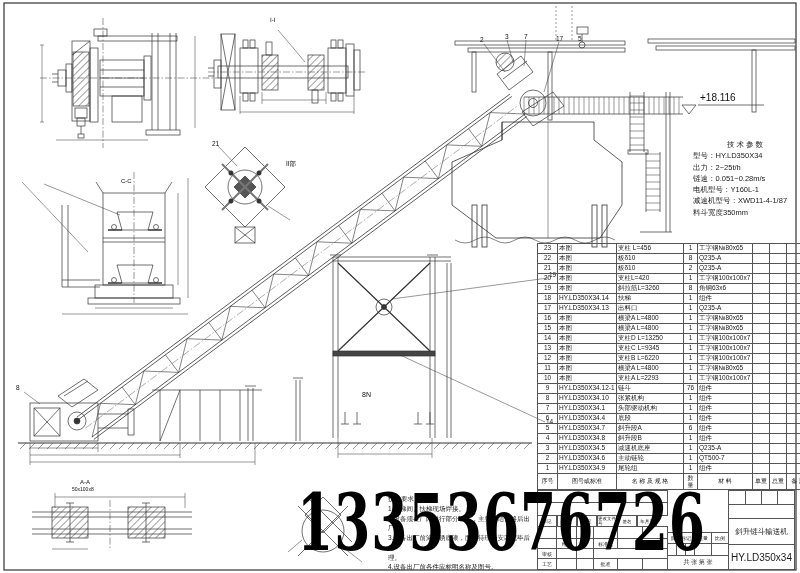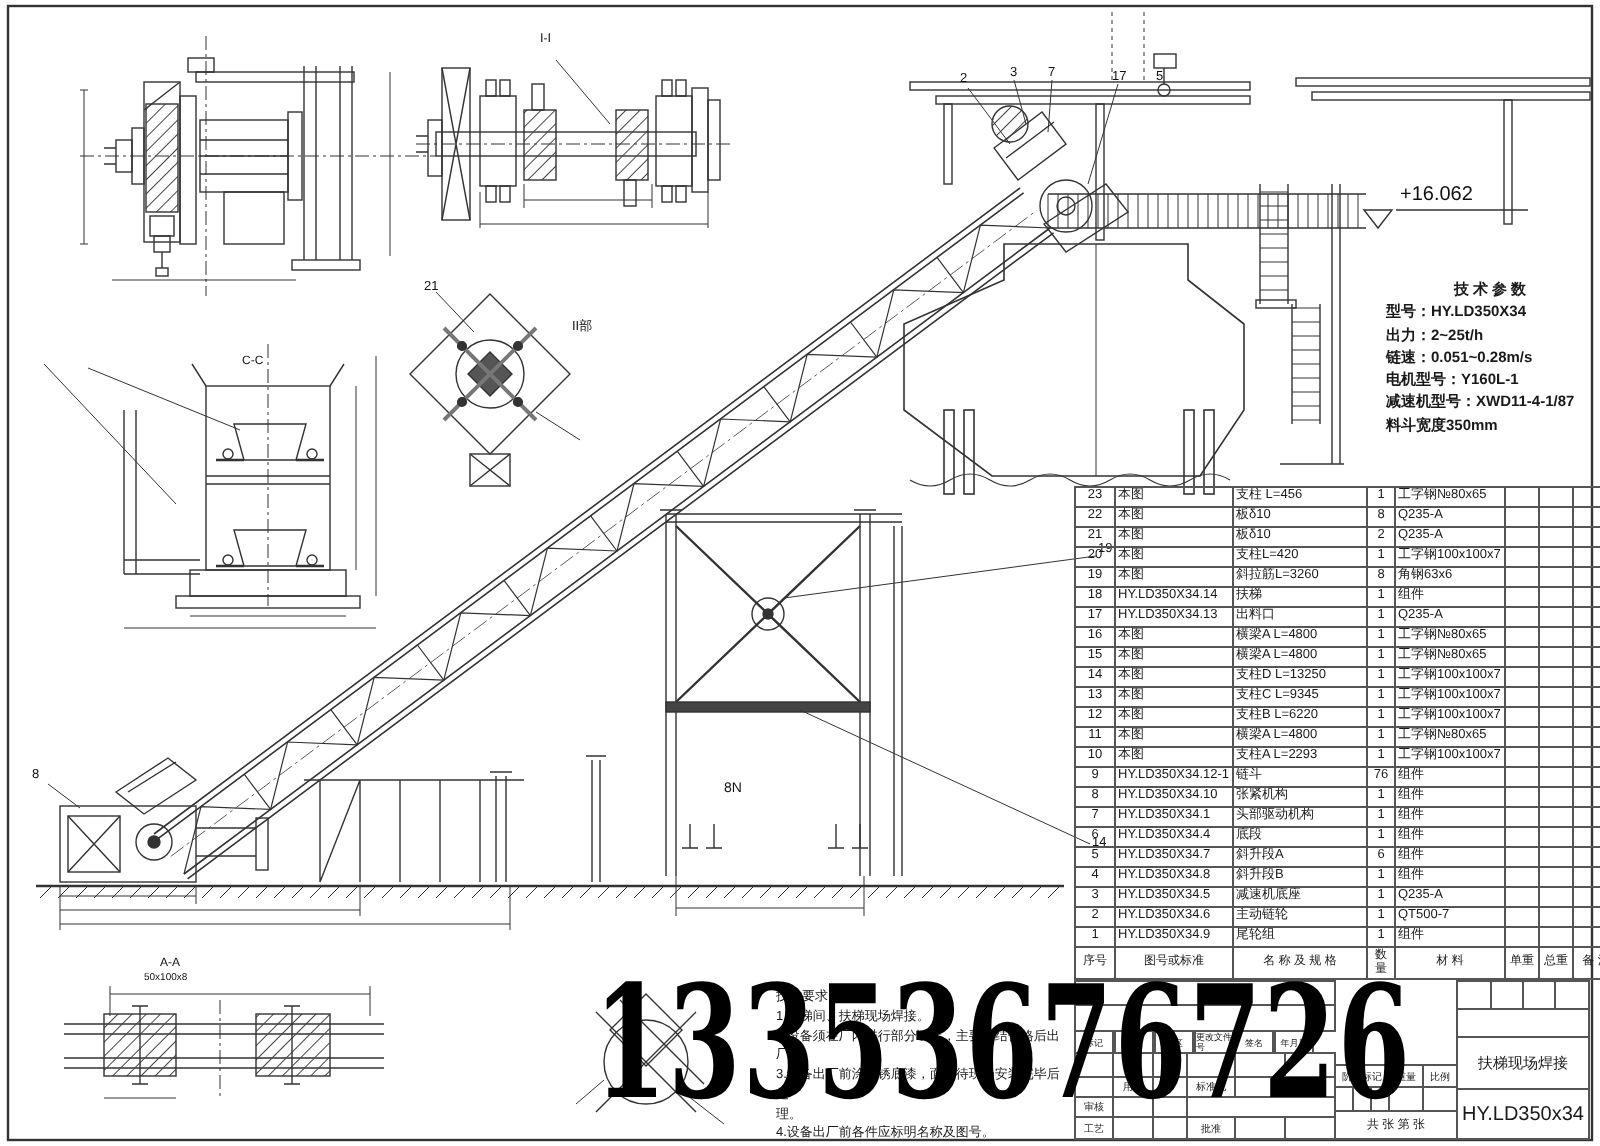--- a/index.html
+++ b/index.html
@@ -2,21 +2,21 @@
 <html><head>
 <meta charset="utf-8">
 <style>
   html,body{margin:0;padding:0;background:#e8e8e8;}
   .sheet{position:relative;width:800px;height:573px;background:#ffffff;overflow:hidden;
          font-family:"Liberation Sans","DejaVu Sans",sans-serif;color:#1a1a1a;}
   svg.linework{position:absolute;left:0;top:0;}
   .anno{position:absolute;white-space:nowrap;line-height:1;color:#111;}
   .blk{position:absolute;}
   
-  .tech-params{left:693px;top:139px;width:106px;font-size:7.5px;line-height:11.3px;font-weight:bold;}
+  .tech-params{left:693px;top:139px;width:106px;font-size:7.5px;line-height:11.3px;}
   .tech-params .tp-title{text-align:center;letter-spacing:2px;}
   
   .tech-notes{left:388px;top:494px;width:142px;font-size:6.5px;line-height:1.5;}
   
   table.parts{position:absolute;left:537px;top:243px;width:258px;border-collapse:collapse;
               table-layout:fixed;font-size:6.5px;}
   table.parts td{border:1px solid #555;height:9px;padding:0 1px;overflow:hidden;
                  white-space:nowrap;line-height:1;}
   table.parts tr.hdr td{height:15px;white-space:normal;text-align:center;font-size:6px;
                         line-height:1.1;vertical-align:middle;}
@@ -266,21 +266,21 @@
     <div>技术要求：</div>
     <div>
         <div>1.楼梯间、扶梯现场焊接。</div>
         <div>2.设备须在厂内进行部分试装，主要联结合格后出厂。</div>
         <div>3.设备出厂前涂防锈底漆，面漆待现场安装完毕后处</div>
         <div>理。</div>
         <div>4.设备出厂前各件应标明名称及图号。</div>
       </div>
   </div>
 
-  <span class="anno" style="left:700px;top:93px;font-size:10px;">+16.062</span>
+  <span class="anno" style="left:700px;top:93px;font-size:10px;">+18.116</span>
   <span class="anno" style="left:121px;top:178px;font-size:6px;">C-C</span>
   <span class="anno" style="left:270px;top:17px;font-size:6px;">Ⅰ-Ⅰ</span>
   <span class="anno" style="left:286px;top:161px;font-size:6.5px;">II部</span>
   <span class="anno" style="left:80px;top:479px;font-size:6px;">A-A</span>
   <span class="anno" style="left:72px;top:487px;font-size:5px;">50x100x8</span>
   <span class="anno" style="left:362px;top:391px;font-size:7px;">8N</span>
   <span class="anno" style="left:480px;top:37px;font-size:6.5px;">2</span>
   <span class="anno" style="left:505px;top:34px;font-size:6.5px;">3</span>
   <span class="anno" style="left:524px;top:34px;font-size:6.5px;">7</span>
   <span class="anno" style="left:556px;top:36px;font-size:6.5px;">17</span>
@@ -579,18 +579,18 @@
     <div class="tb-cell" style="left:148px;top:53px;width:10px;height:13px;"></div>
     <div class="tb-cell" style="left:157px;top:53px;width:18px;height:13px;"></div>
     <div class="tb-cell" style="left:174px;top:53px;width:18px;height:13px;"></div>
     <div class="tb-cell" style="left:130px;top:65px;width:62px;height:15px;font-size:6px;">共  张 第  张</div>
 
     <div class="tb-cell" style="left:191px;top:0;width:18px;height:15px;"></div>
     <div class="tb-cell" style="left:208px;top:0;width:17px;height:15px;"></div>
     <div class="tb-cell" style="left:224px;top:0;width:17px;height:15px;"></div>
     <div class="tb-cell" style="left:240px;top:0;width:18px;height:15px;"></div>
     <div class="tb-cell" style="left:191px;top:14px;width:67px;height:15px;"></div>
-    <div class="tb-cell" style="left:191px;top:28px;width:67px;height:27px;font-size:7.5px;">扶梯现场焊接</div>
+    <div class="tb-cell" style="left:191px;top:28px;width:67px;height:27px;font-size:7.5px;">斜升链斗输送机</div>
     <div class="tb-cell" style="left:191px;top:54px;width:67px;height:26px;font-size:10px;">HY.LD350x34</div>
   </div>
 
   <div class="wm">13353676726</div>
 </div>
 
 </body></html>

